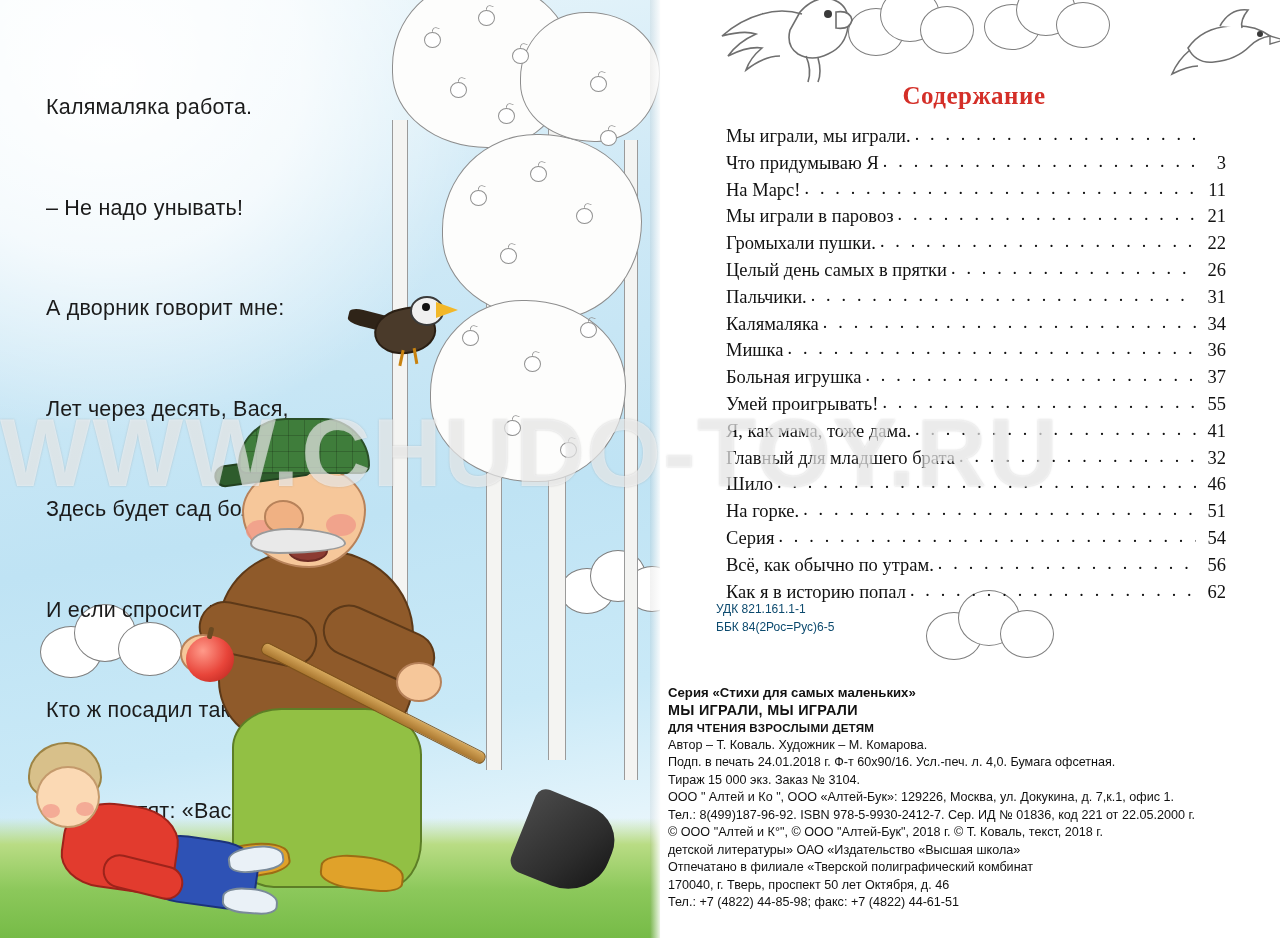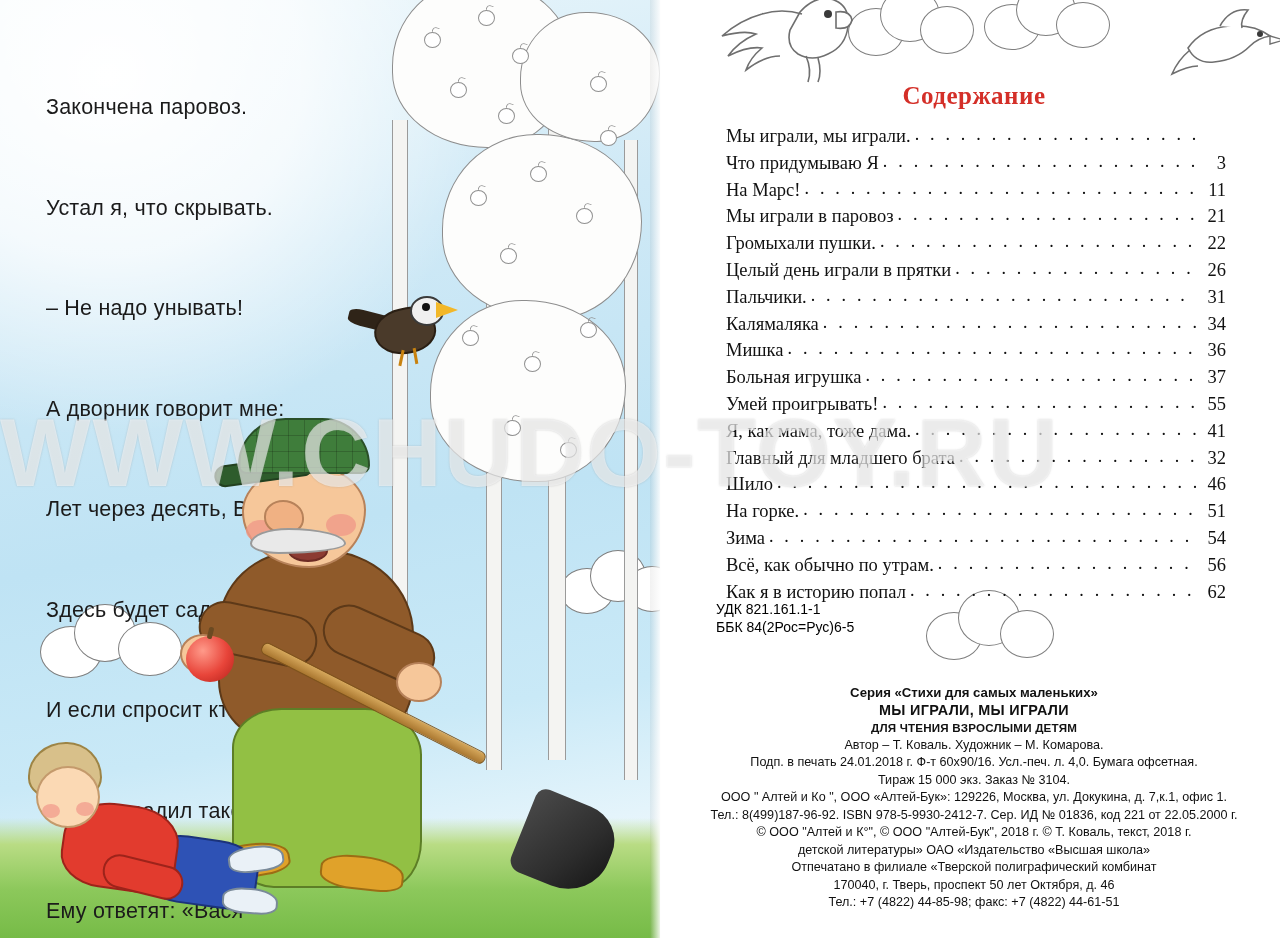--- a/index.html
+++ b/index.html
@@ -283,28 +283,28 @@
     color: #111;
     letter-spacing: 3.2px;
     font-size: 18px;
     position: relative;
     top: -2px;
   }
   .toc-page { min-width: 26px; text-align: right; }
   .udk {
     position: absolute;
     left: 48px; top: 600px;
-    font-size: 14px;
+    font-size: 12px;
     line-height: 18px;
-    color: #000000;
+    color: #0c4a6e;
   }
   .colophon {
     position: absolute;
     left: 0; right: 0; top: 684px;
-    text-align: center;
+    text-align: left;
     font-size: 12.6px;
     line-height: 17.5px;
     color: #111;
   }
   .colophon .series { font-weight: bold; font-size: 13.2px; }
   .colophon .booktitle { font-weight: bold; font-size: 14.4px; letter-spacing: .3px; }
   .colophon .sub { font-weight: bold; font-size: 11.6px; letter-spacing: .2px; }
 
   
   .watermark {
@@ -364,22 +364,21 @@
     <div class="apple-o" style="left:500px; top:248px;"></div>
     <div class="apple-o" style="left:462px; top:330px;"></div>
     <div class="apple-o" style="left:524px; top:356px;"></div>
     <div class="apple-o" style="left:580px; top:322px;"></div>
     <div class="apple-o" style="left:504px; top:420px;"></div>
     <div class="apple-o" style="left:560px; top:442px;"></div>
 
     <div class="grass"></div>
 
     <div class="poem">
-      <div>Закончена паровоз.</div>
-      <div>Устал я, что скрывать.</div>
+      <div>Калямаляка работа.</div>
       <div>– Не надо унывать!</div>
       <div>А дворник говорит мне:</div>
       <div>Лет через десять, Вася,</div>
       <div>Здесь будет сад большой.</div>
       <div>И если спросит кто-то,</div>
       <div>Кто ж посадил такой,</div>
       <div>Ему ответят: «Вася</div>
       
       
       
@@ -489,21 +488,21 @@
         <span class="toc-label">Мы играли в паровоз</span>
         <span class="toc-dots">. . . . . . . . . . . . . . . . . . . . . . . . . . . . . . . . . . . . . . . . . . . . .</span>
         <span class="toc-page">21</span>
       </div>
       <div class="toc-row">
         <span class="toc-label">Громыхали пушки.</span>
         <span class="toc-dots">. . . . . . . . . . . . . . . . . . . . . . . . . . . . . . . . . . . . . . . . . . . . .</span>
         <span class="toc-page">22</span>
       </div>
       <div class="toc-row">
-        <span class="toc-label">Целый день играли в прятки</span>
+        <span class="toc-label">Целый день самых в прятки</span>
         <span class="toc-dots">. . . . . . . . . . . . . . . . . . . . . . . . . . . . . . . . . . . . . . . . . . . . .</span>
         <span class="toc-page">26</span>
       </div>
       <div class="toc-row">
         <span class="toc-label">Пальчики.</span>
         <span class="toc-dots">. . . . . . . . . . . . . . . . . . . . . . . . . . . . . . . . . . . . . . . . . . . . .</span>
         <span class="toc-page">31</span>
       </div>
       <div class="toc-row">
         <span class="toc-label">Калямаляка</span>
@@ -539,21 +538,21 @@
         <span class="toc-label">Шило</span>
         <span class="toc-dots">. . . . . . . . . . . . . . . . . . . . . . . . . . . . . . . . . . . . . . . . . . . . .</span>
         <span class="toc-page">46</span>
       </div>
       <div class="toc-row">
         <span class="toc-label">На горке.</span>
         <span class="toc-dots">. . . . . . . . . . . . . . . . . . . . . . . . . . . . . . . . . . . . . . . . . . . . .</span>
         <span class="toc-page">51</span>
       </div>
       <div class="toc-row">
-        <span class="toc-label">Зима</span>
+        <span class="toc-label">Серия</span>
         <span class="toc-dots">. . . . . . . . . . . . . . . . . . . . . . . . . . . . . . . . . . . . . . . . . . . . .</span>
         <span class="toc-page">54</span>
       </div>
       <div class="toc-row">
         <span class="toc-label">Всё, как обычно по утрам.</span>
         <span class="toc-dots">. . . . . . . . . . . . . . . . . . . . . . . . . . . . . . . . . . . . . . . . . . . . .</span>
         <span class="toc-page">56</span>
       </div>
       <div class="toc-row">
         <span class="toc-label">Как я в историю попал</span>

